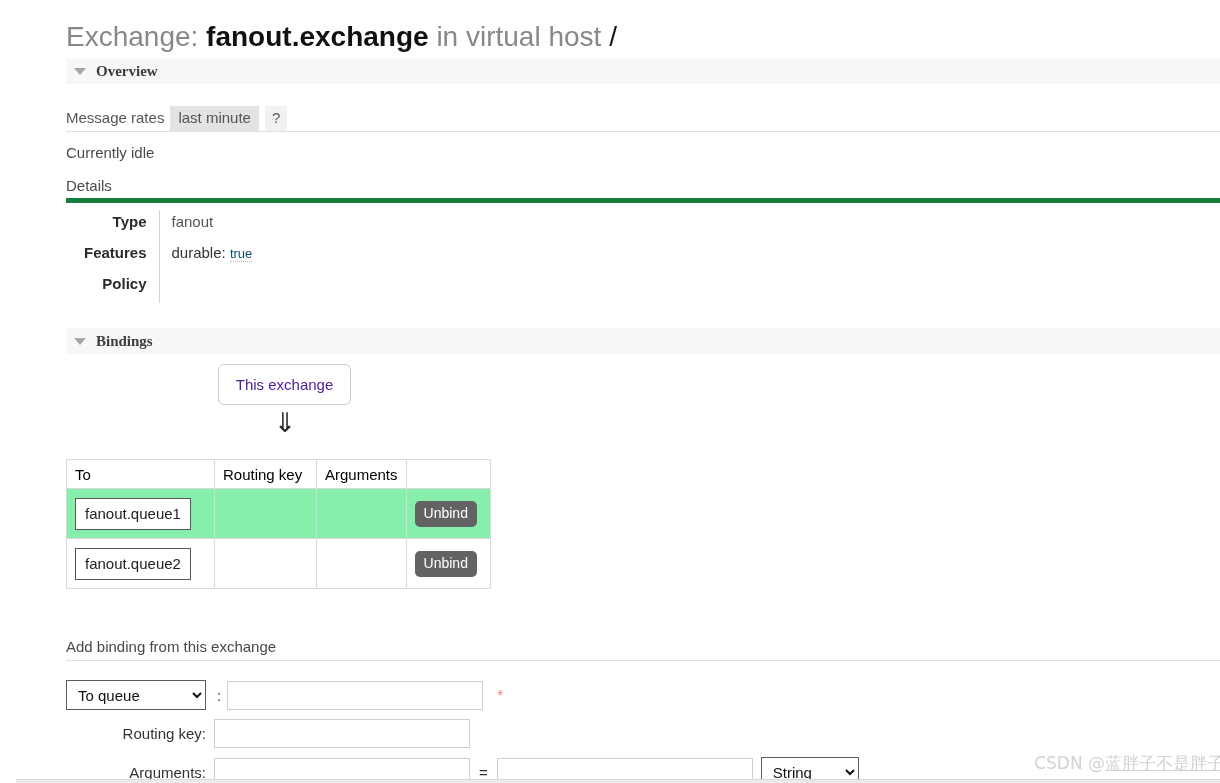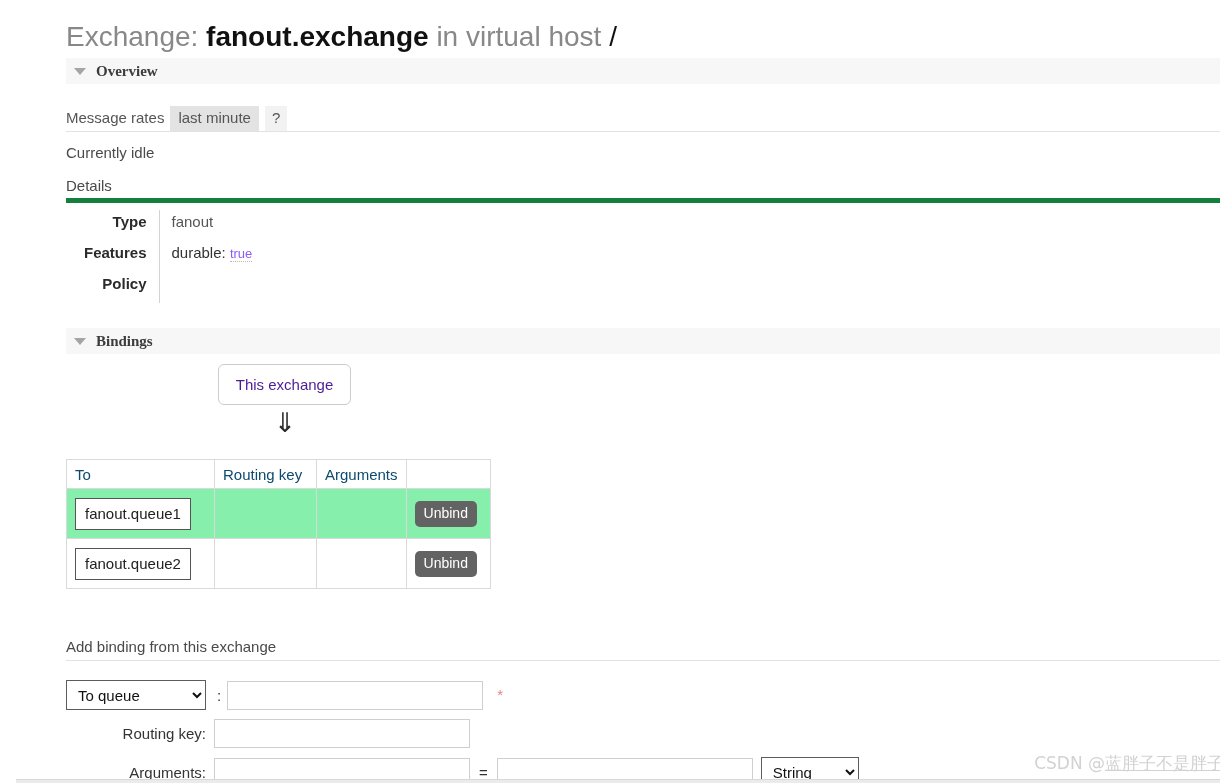--- a/index.html
+++ b/index.html
@@ -148,21 +148,21 @@
     border-left: 1px solid #d3d3d3;
     padding-left: 12px;
     height: 31px;
     line-height: 24px;
     font-size: 15px;
     color: #555555;
     min-width: 200px;
   }
   .feature-name { color: #333333; font-size: 15px; }
   .feature-val {
-    color: #8b5cf6;
+    color: #0c4a6e;
     font-size: 13px;
     border-bottom: 1px dotted #bbbbbb;
   }
 
   
   .exchange-box {
     position: absolute;
     left: 202px;
     top: 364px;
     width: 133px;
@@ -192,21 +192,21 @@
   .bindings-table {
     position: absolute;
     left: 50px;
     top: 459px;
     border-collapse: collapse;
     background: #ffffff;
   }
   .bindings-table th {
     font-weight: 400;
     font-size: 15px;
-    color: #0c4a6e;
+    color: #000000;
     text-align: left;
     padding: 5px 8px;
     border: 1px solid #d9d9d9;
     background: #ffffff;
     height: 29px;
   }
   .bindings-table td {
     border: 1px solid #d9d9d9;
     padding: 6px 8px;
     height: 50px;

